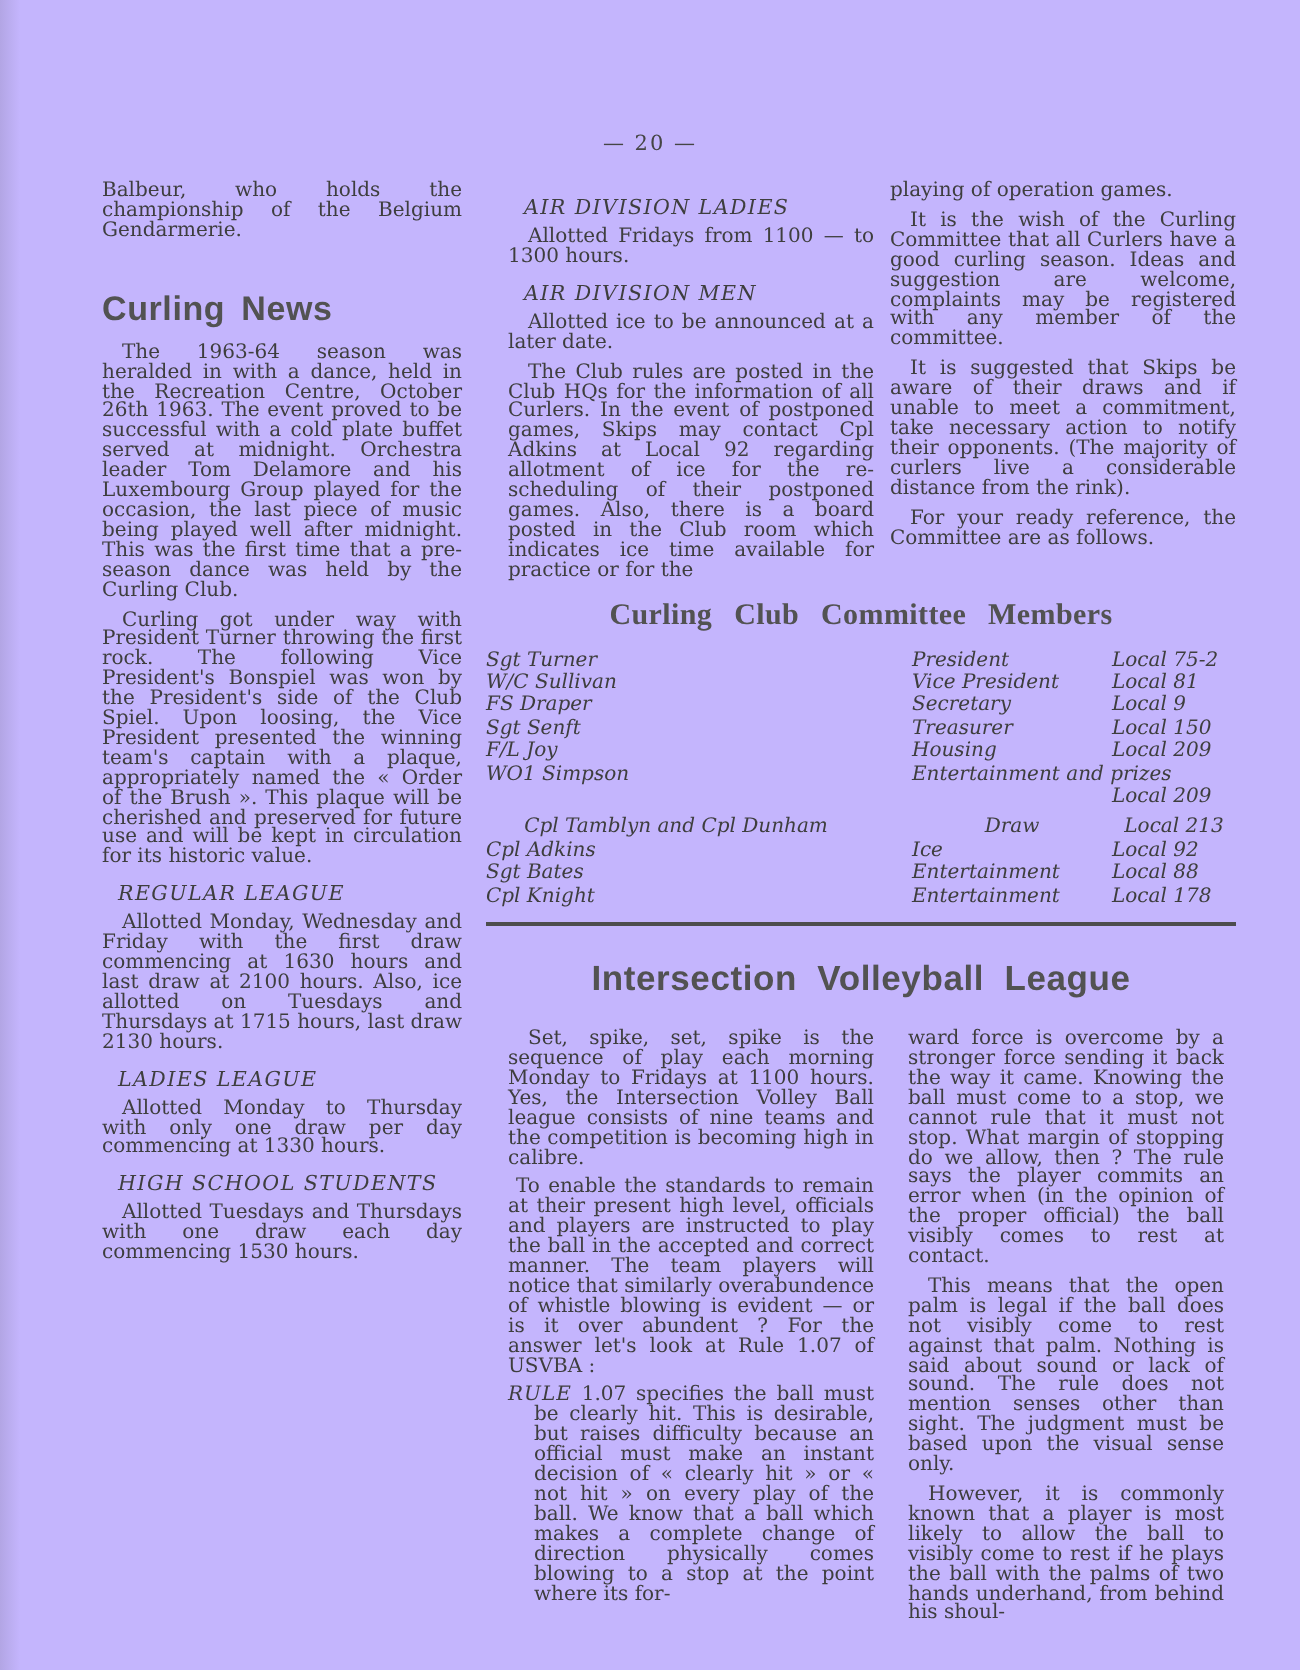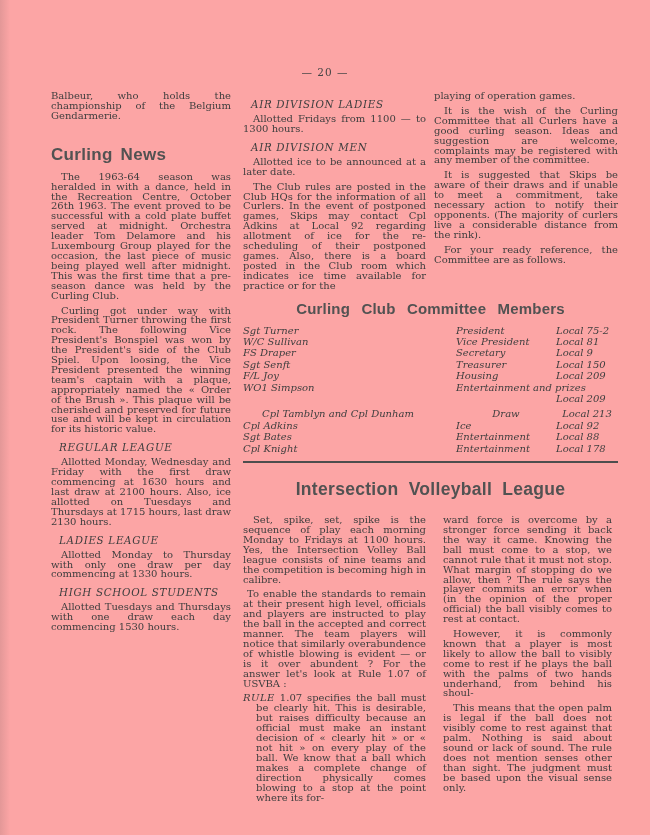--- a/index.html
+++ b/index.html
@@ -1,20 +1,20 @@
 <!DOCTYPE html>
 <html><head>
 <meta charset="utf-8">
 <style>
   html, body { margin: 0; padding: 0; }
   body { width: 650px; height: 835px; background: #e9e9e7; }
   .page {
     position: relative;
     width: 650px; height: 835px;
-    background: #fca5a5;
+    background: #c4b5fd;
     overflow: hidden;
     font-family: "DejaVu Serif", serif;
     color: #3e3e3e;
     box-sizing: border-box;
   }
   .page::before {
     content: "";
     position: absolute; left: 0; top: 0; bottom: 0; width: 10px;
     background: linear-gradient(to right, rgba(60,60,60,0.13), rgba(60,60,60,0));
     pointer-events: none;
@@ -57,31 +57,32 @@
   .sub-league {
     font-style: italic;
     font-size: 10.3px;
     letter-spacing: 0.7px;
     margin: 7px 0 4px 8px;
     color: #3e3e3e;
     white-space: nowrap;
   }
   .league-p { margin-left: 12px; text-indent: 10px; }
 
-  .topgrid, .volleygrid { display: flex; }
+  .topgrid, .volleygrid { display: flex; margin-left: 11px; }
   .topgrid .col-m { width: 183px; margin-right: 8px; flex-shrink: 0; }
   .topgrid .col-r { flex: 1; min-width: 0; }
 
   .committee { margin-top: 3px; }
   .committee-heading {
     text-align: center;
     font-size: 15px;
     word-spacing: 7px;
     letter-spacing: 0.2px;
     margin: 4px 0 8px 0;
+    font-family: Liberation Serif, serif;
   }
   .committee-table { font-size: 10px; line-height: 11.4px; font-style: italic; }
   .crow { display: flex; }
   .c-name  { width: 190px; flex-shrink: 0; white-space: nowrap; }
   .c-pos   { flex: 1; white-space: nowrap; min-width: 0; margin-left: 23px; }
   .c-local { width: 62px; flex-shrink: 0; white-space: nowrap; }
   .grp-b { margin-top: 4px; text-align: center; }
   .committee-rule { border-bottom: 2.5px solid #4d4d4d; margin-top: 7px; }
 
   .h-volley {
@@ -208,20 +209,20 @@
       <h2 class="h-sans h-volley">Intersection Volleyball League</h2>
 
       <div class="volleygrid">
         <div class="col-m">
           <p class="p indent">Set, spike, set, spike is the sequence of play each morning Monday to Fridays at 1100 hours. Yes, the Intersection Volley Ball league consists of nine teams and the competition is becoming high in calibre.</p>
           <p class="p indent-sm">To enable the standards to remain at their present high level, officials and players are instructed to play the ball in the accepted and correct manner. The team players will notice that similarly overabundence of whistle blowing is evident — or is it over abundent ? For the answer let's look at Rule 1.07 of USVBA :</p>
           <p class="p rule-p"><i>RULE</i> <span>1.07 specifies the ball must be clearly hit. This is desirable, but raises difficulty because an official must make an instant decision of « clearly hit » or « not hit » on every play of the ball. We know that a ball which makes a complete change of direction physically comes blowing to a stop at the point where its for-</span></p>
         </div>
         <div class="col-r">
           <p class="p">ward force is overcome by a stronger force sending it back the way it came. Knowing the ball must come to a stop, we cannot rule that it must not stop. What margin of stopping do we allow, then ? The rule says the player commits an error when (in the opinion of the proper official) the ball visibly comes to rest at contact.</p>
+          <p class="p indent">This means that the open palm is legal if the ball does not visibly come to rest against that palm. Nothing is said about sound or lack of sound. The rule does not mention senses other than sight. The judgment must be based upon the visual sense only.</p>
           <p class="p indent">However, it is commonly known that a player is most likely to allow the ball to visibly come to rest if he plays the ball with the palms of two hands underhand, from behind his shoul-</p>
-          <p class="p indent">This means that the open palm is legal if the ball does not visibly come to rest against that palm. Nothing is said about sound or lack of sound. The rule does not mention senses other than sight. The judgment must be based upon the visual sense only.</p>
         </div>
       </div>
 
     </div>
   </div>
 </div>
 
 </body></html>

